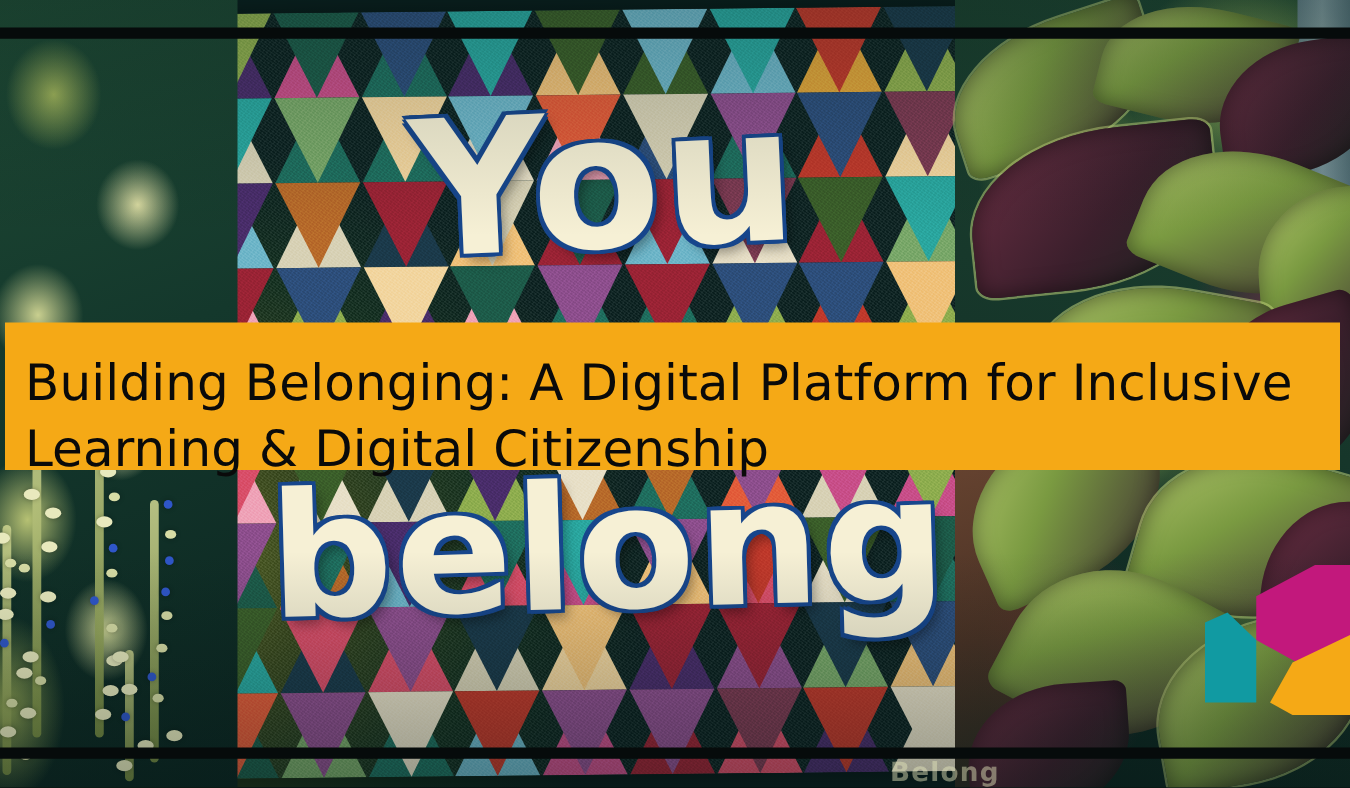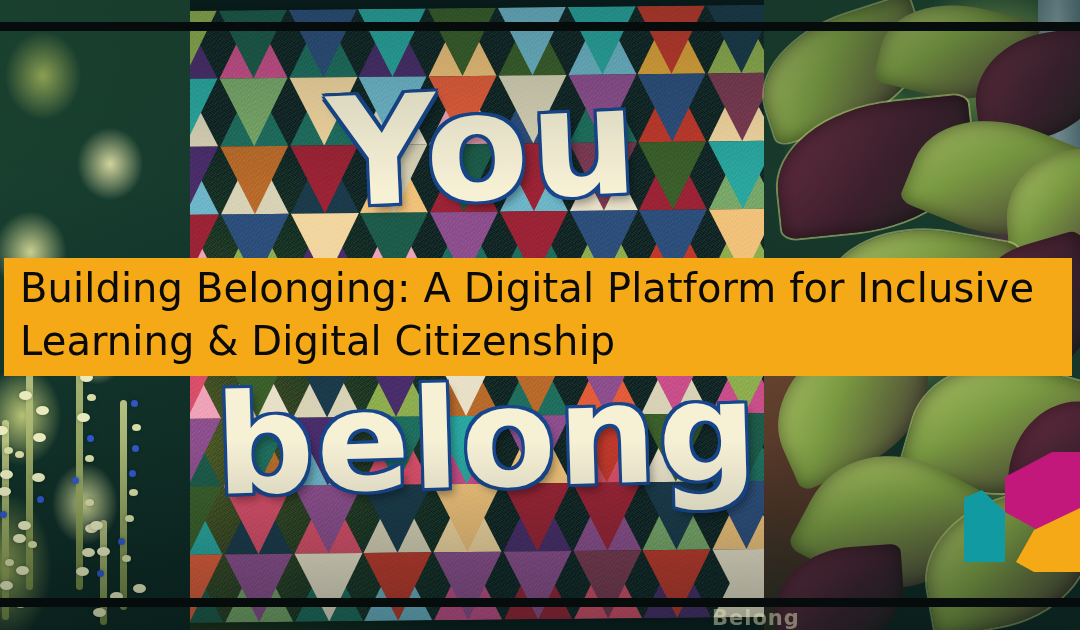--- a/index.html
+++ b/index.html
@@ -169,21 +169,21 @@
     pointer-events: none;
   }
 
   
   .title-banner {
     position: absolute;
     left: 4px; top: 258px;
     width: 1068px; height: 118px;
     background: #F5A916;
     box-sizing: border-box;
-    padding: 4px 0 0 16px;
+    padding: 23px 0 0 16px;
     display: flex;
     align-items: flex-start;
   }
   .title-text {
     color: #0a0a0a;
     font-family: "DejaVu Sans", sans-serif;
     font-size: 40px;
     font-weight: 400;
     line-height: 1.32;
     letter-spacing: .1px;

